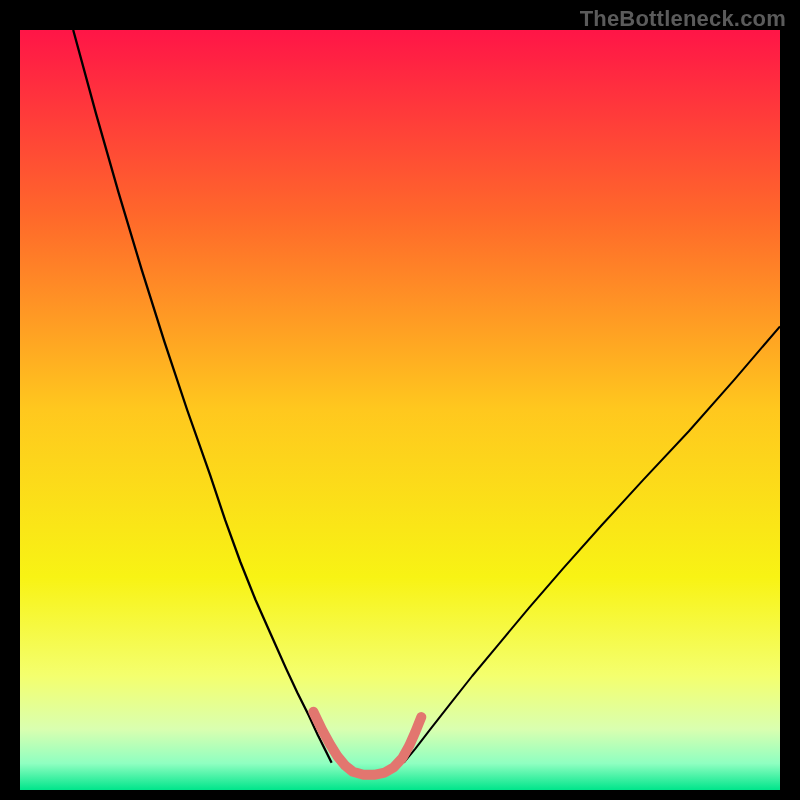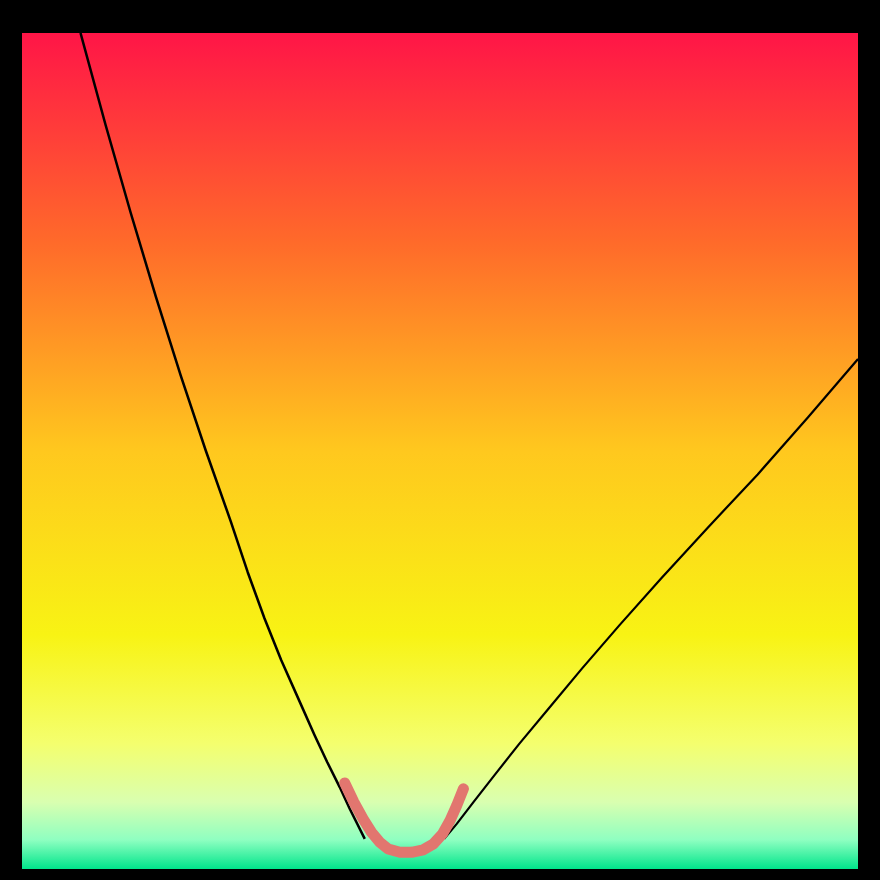--- a/index.html
+++ b/index.html
@@ -38,20 +38,21 @@
   .plot-area svg {
     display: block;
     width: 100%;
     height: 100%;
   }
 </style>
 </head>
 <body>
 
 <div class="stage">
+  <div class="watermark">TheBottleneck.com</div>
 
   <div class="plot-area">
     <svg viewBox="0 0 760 760" preserveAspectRatio="none">
       <defs>
         <linearGradient id="bg-grad" x1="0" y1="0" x2="0" y2="1">
             <stop offset="0%" stop-color="#ff1547"></stop>
             <stop offset="25%" stop-color="#ff6a2a"></stop>
             <stop offset="50%" stop-color="#ffc81e"></stop>
             <stop offset="72%" stop-color="#f8f314"></stop>
             <stop offset="85%" stop-color="#f4ff6e"></stop>

